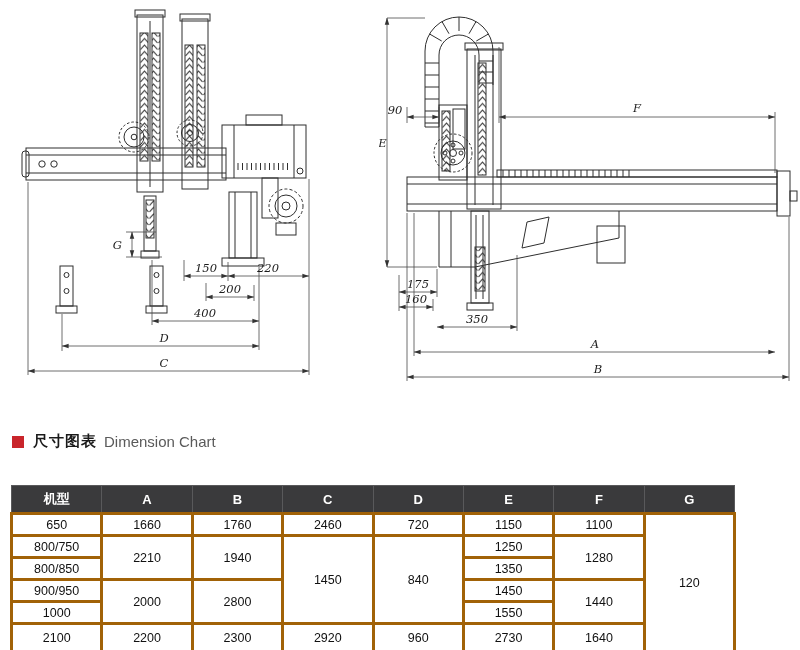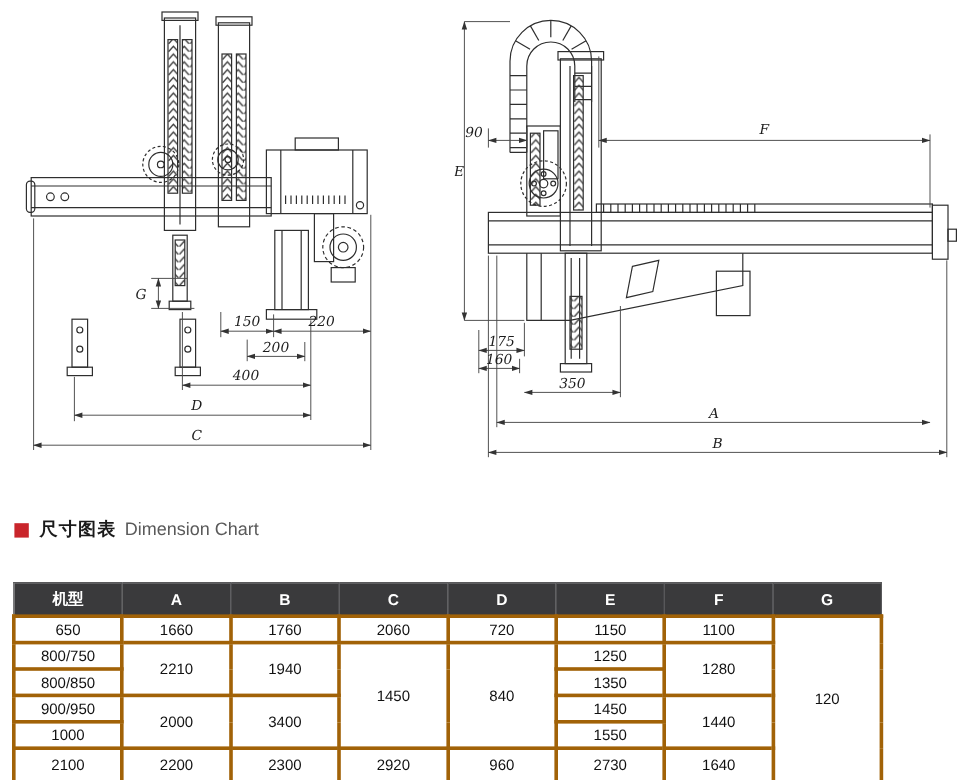--- a/index.html
+++ b/index.html
@@ -290,21 +290,21 @@
           <th>E</th>
           <th>F</th>
           <th>G</th>
         </tr>
     </thead>
     <tbody id="table-body">
         <tr>
           <td>650</td>
           <td>1660</td>
           <td>1760</td>
-          <td>2060</td>
+          <td>2460</td>
           <td>720</td>
           <td>1150</td>
           <td>1100</td>
           <td rowspan="6">120</td>
         </tr>
         <tr>
           <td>800/750</td>
           <td rowspan="2">2210</td>
           <td rowspan="2">1940</td>
           <td rowspan="4">1450</td>
@@ -312,21 +312,21 @@
           <td>1250</td>
           <td rowspan="2">1280</td>
         </tr>
         <tr>
           <td>800/850</td>
           <td>1350</td>
         </tr>
         <tr>
           <td>900/950</td>
           <td rowspan="2">2000</td>
-          <td rowspan="2">3400</td>
+          <td rowspan="2">2800</td>
           <td>1450</td>
           <td rowspan="2">1440</td>
         </tr>
         <tr>
           <td>1000</td>
           <td>1550</td>
         </tr>
         <tr>
           <td>2100</td>
           <td>2200</td>

